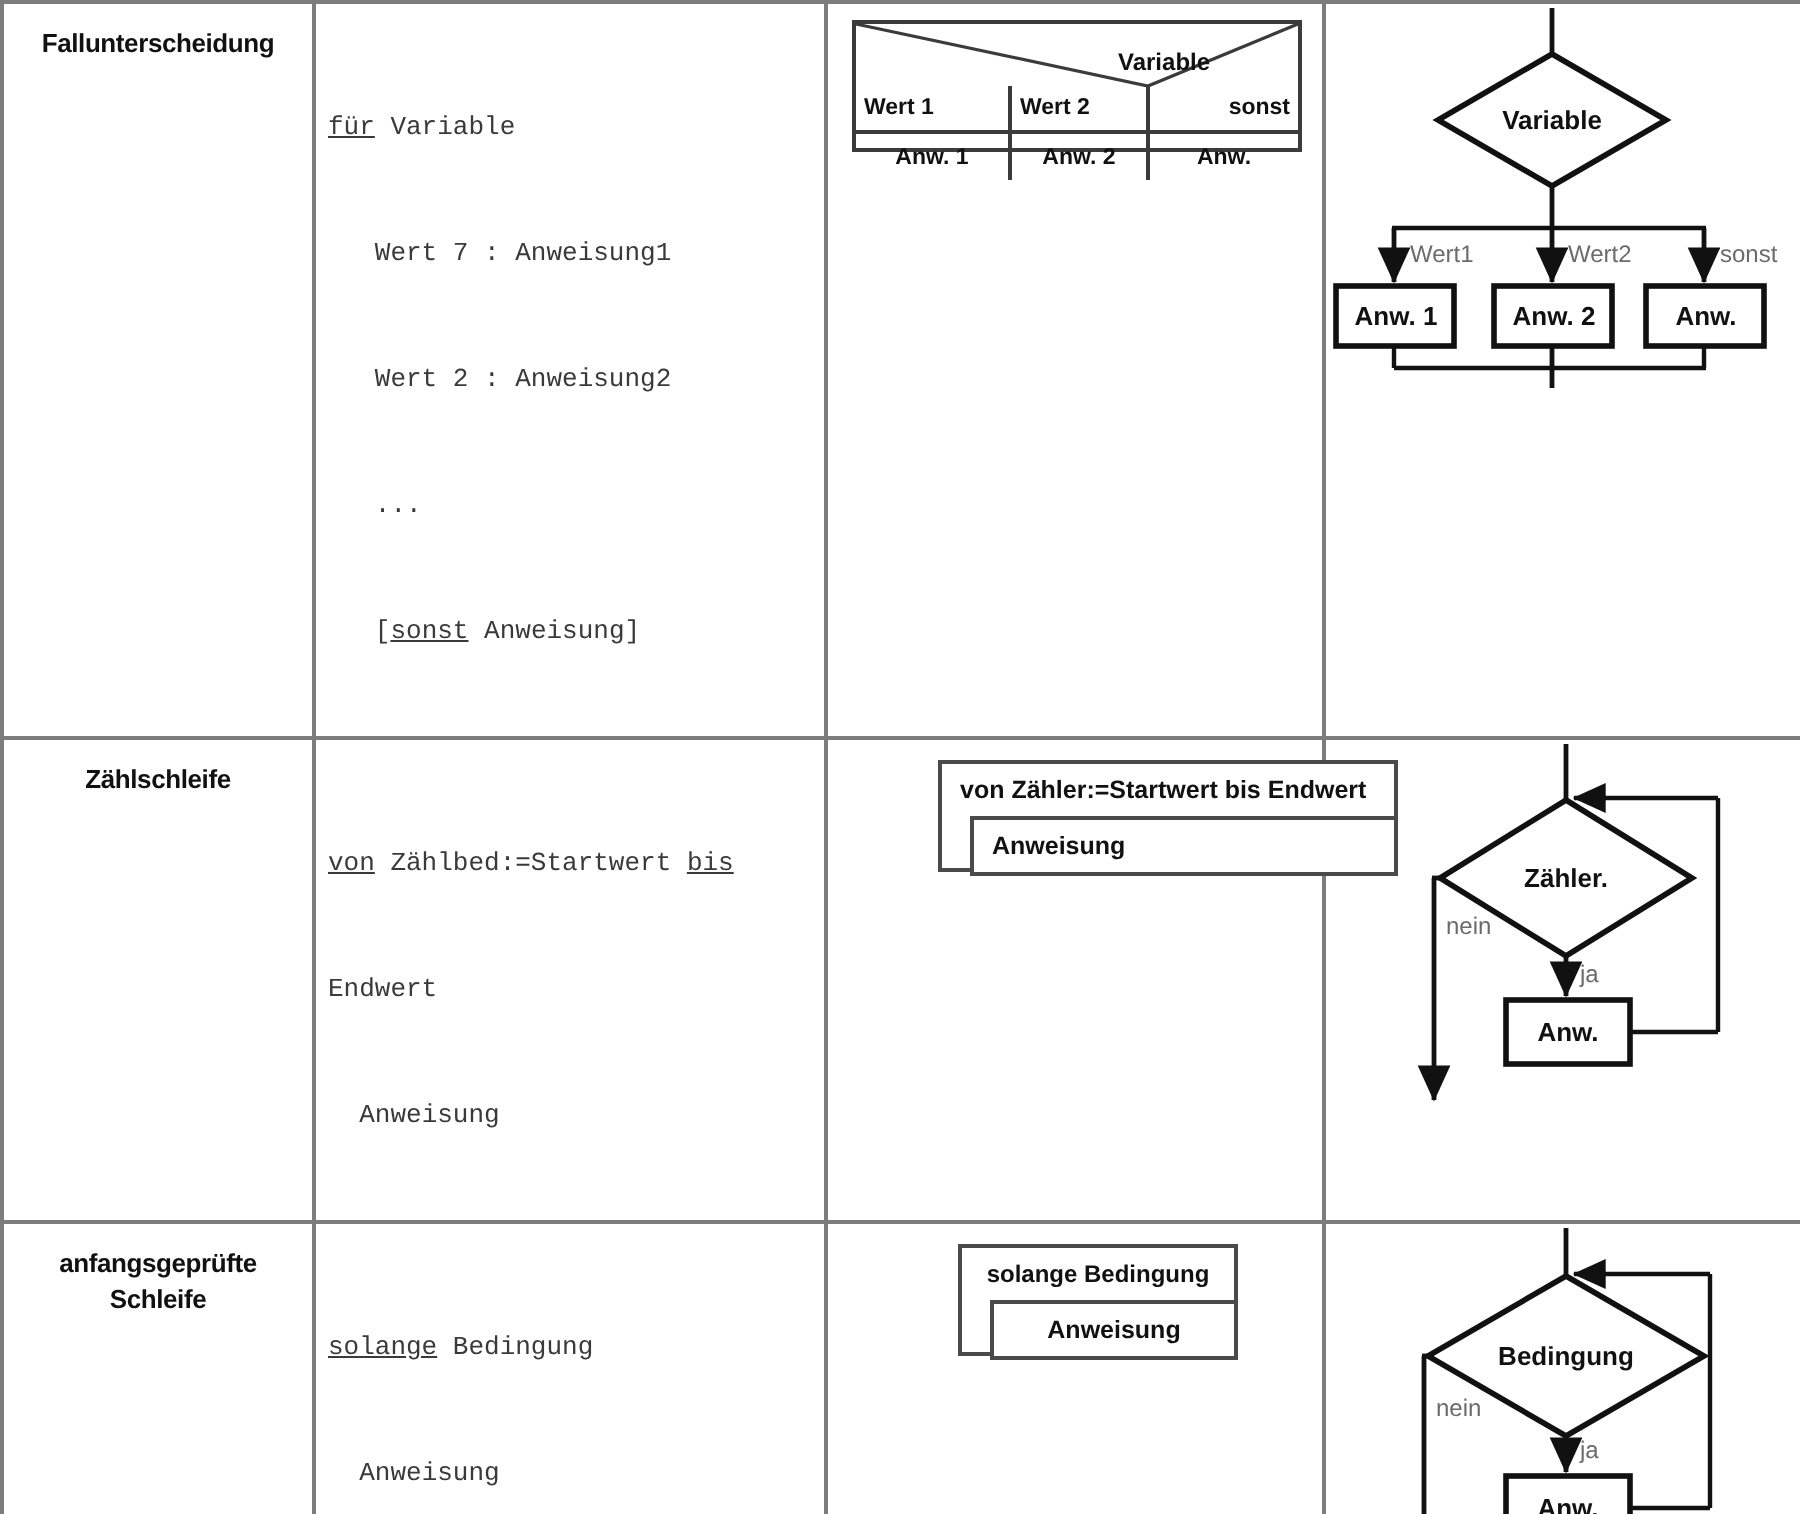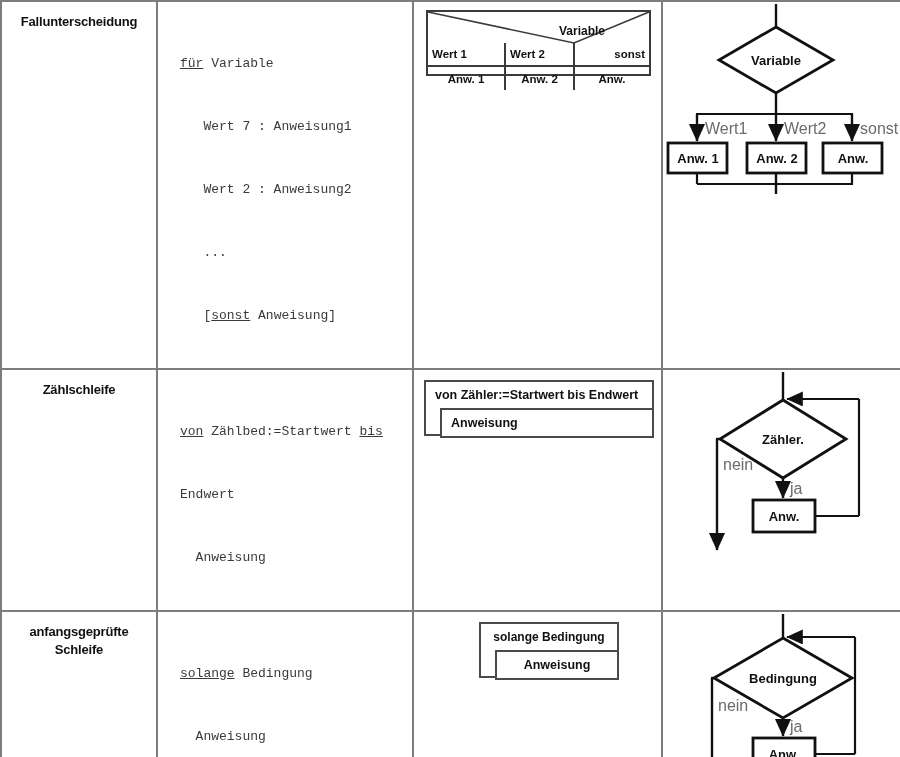--- a/index.html
+++ b/index.html
@@ -38,21 +38,21 @@
     font-weight: bold;
     font-size: 13px;
     color: #111;
     padding: 11px 6px 0 6px;
     line-height: 18px;
     letter-spacing: -0.2px;
   }
 
   
   .pseudo-cell {
-    padding: 9px 0 0 22px;
+    padding: 9px 0 0 6px;
     font-family: "Liberation Mono", "DejaVu Sans Mono", monospace;
     font-size: 13px;
     line-height: 21px;
     color: #3a3a3a;
     white-space: pre;
   }
   .pseudo-line { white-space: pre; }
   .kw { text-decoration: underline; }
 
   
@@ -105,21 +105,21 @@
   .flow-txt {
     position: absolute;
     font-size: 13px;
     font-weight: bold;
     color: #111;
     white-space: nowrap;
     transform: translate(-50%, -50%);
   }
   .flow-edge-lbl {
     position: absolute;
-    font-size: 16px;
+    font-size: 12px;
     font-weight: normal;
     color: #6b6b6b;
     white-space: nowrap;
   }
 </style>
 </head>
 <body>
 
 <div id="page">
 <table class="grid">
@@ -212,21 +212,21 @@
 
   <td class="col-pseudo">
     <div class="pseudo-cell">
       <div class="pseudo-line"><span class="kw">von</span><span> Zählbed:=Startwert </span><span class="kw">bis</span></div>
       <div class="pseudo-line"><span>Endwert</span></div>
       <div class="pseudo-line">  <span>Anweisung</span></div>
     </div>
   </td>
 
   <td class="col-struk">
-    <div class="struk-cell" style="height:187px;">
+    <div class="struk-cell" style="height:187px;margin-left:45px;">
       <div class="nsd nsd-box" style="left:10px; top:10px; width:230px; height:56px;">
         <div class="nsd-label" style="height:26px; font-size:12.5px;">von Zähler:=Startwert bis Endwert</div>
         <div class="nsd-inner" style="position:absolute; left:14px; top:26px; right:-2px; height:30px;">
           <div class="nsd-label" style="height:100%;">Anweisung</div>
         </div>
       </div>
     </div>
   </td>
 
   <td class="col-flow">

